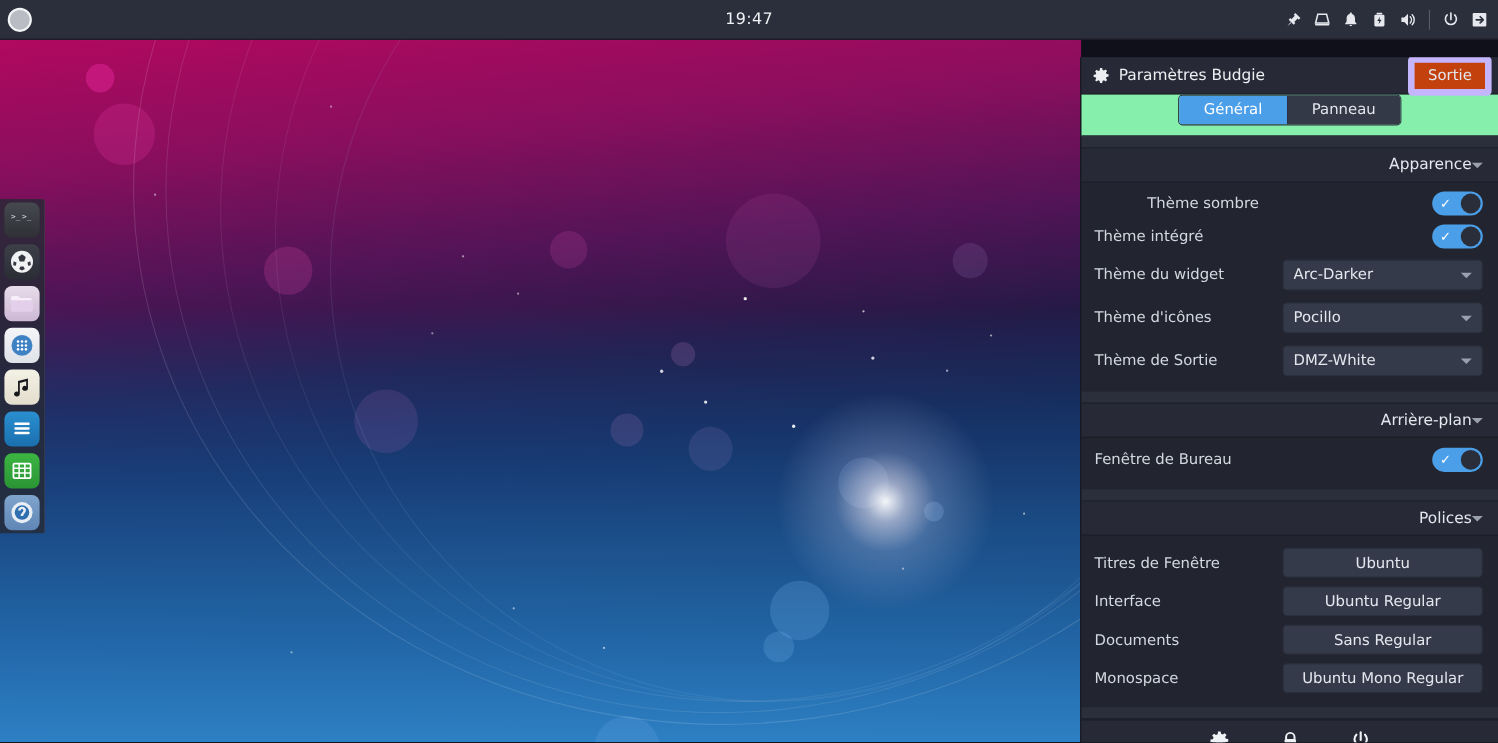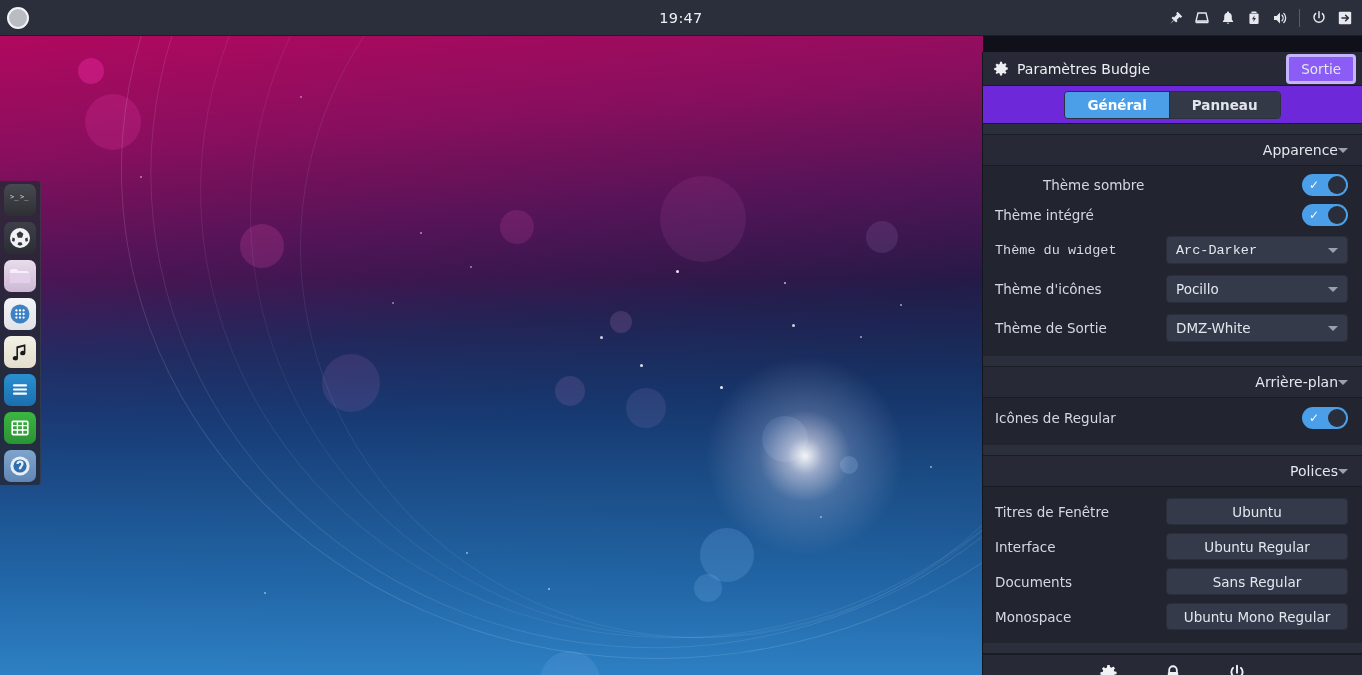--- a/index.html
+++ b/index.html
@@ -193,37 +193,36 @@
     padding: 0 6px 0 10px;
     border-bottom: 1px solid #191c25;
   }
   #panel-header .title {
     font-size: 14px;
     color: #eceef2;
     margin-left: 8px;
     flex: 1;
   }
   .btn {
-    background: #8b5cf6;
-    border: 3px solid #c4b5fd;
+    background: #c2410c;
+    border: 6px solid #c4b5fd;
     border-radius: 4px;
     color: #e4e7ee;
     font-size: 13.5px;
     padding: 4px 12px;
     cursor: pointer;
     font-family: "DejaVu Sans", sans-serif;
   }
   #tabs {
     height: 37px;
-    background: #6d28d9;
-    display: flex;
-    align-items: center;
+    background: #86efac;
+    display: flex;
+    align-items: flex-start;
     justify-content: center;
     border-bottom: 1px solid #191c25;
-    font-weight: bold;
   }
   .tabgroup {
     display: flex;
     border-radius: 4px;
     overflow: hidden;
     border: 1px solid #2b3040;
   }
   .tab {
     padding: 5px 22px;
     font-size: 13.5px;
@@ -570,21 +569,21 @@
       </div>
 
       <div class="row" style="margin-top:4px;">
         <div class="label">Thème intégré</div>
         <div class="toggle">
           <div class="mark">✓</div>
           <div class="knob"></div>
         </div>
       </div>
 
-      <div class="row" style="margin-top:8px;font-family:Liberation Mono, monospace;">
+      <div class="row" style="margin-top:8px;">
         <div class="label">Thème du widget</div>
         <div class="dropdown">
           <div class="dd-val">Arc-Darker</div>
           <div class="chev"></div>
         </div>
       </div>
 
       <div class="row" style="margin-top:11px;">
         <div class="label">Thème d'icônes</div>
         <div class="dropdown">
@@ -601,21 +600,21 @@
         </div>
       </div>
 
       <div class="band" style="margin-top:14px;"></div>
       <div class="section-head">
         <div class="sh-title">Arrière-plan</div>
         <div class="chev"></div>
       </div>
 
       <div class="row" style="margin-top:7px;">
-        <div class="label">Icônes de Regular</div>
+        <div class="label">Fenêtre de Bureau</div>
         <div class="toggle">
           <div class="mark">✓</div>
           <div class="knob"></div>
         </div>
       </div>
 
       <div class="band" style="margin-top:14px;"></div>
       <div class="section-head">
         <div class="sh-title">Polices</div>
         <div class="chev"></div>

